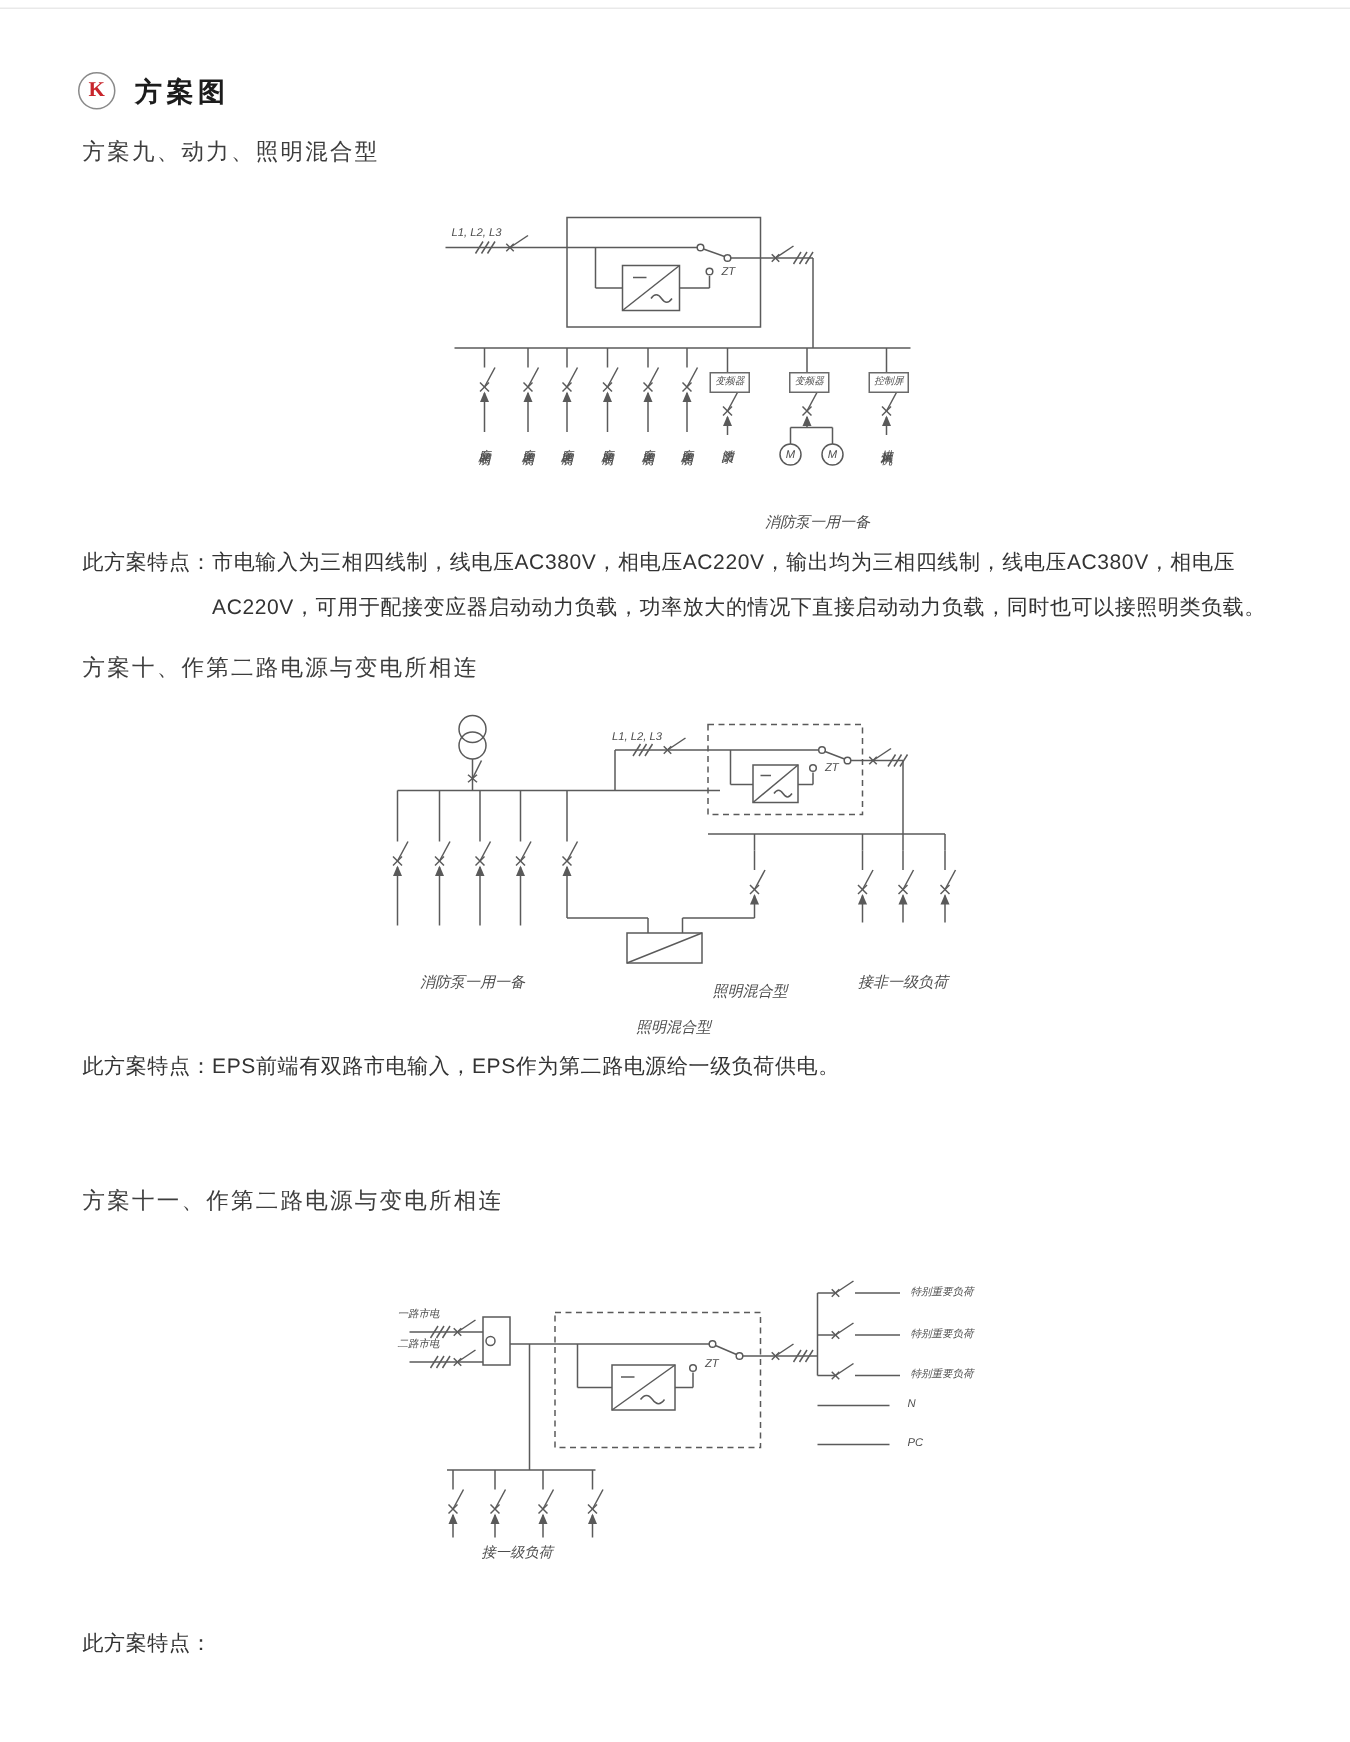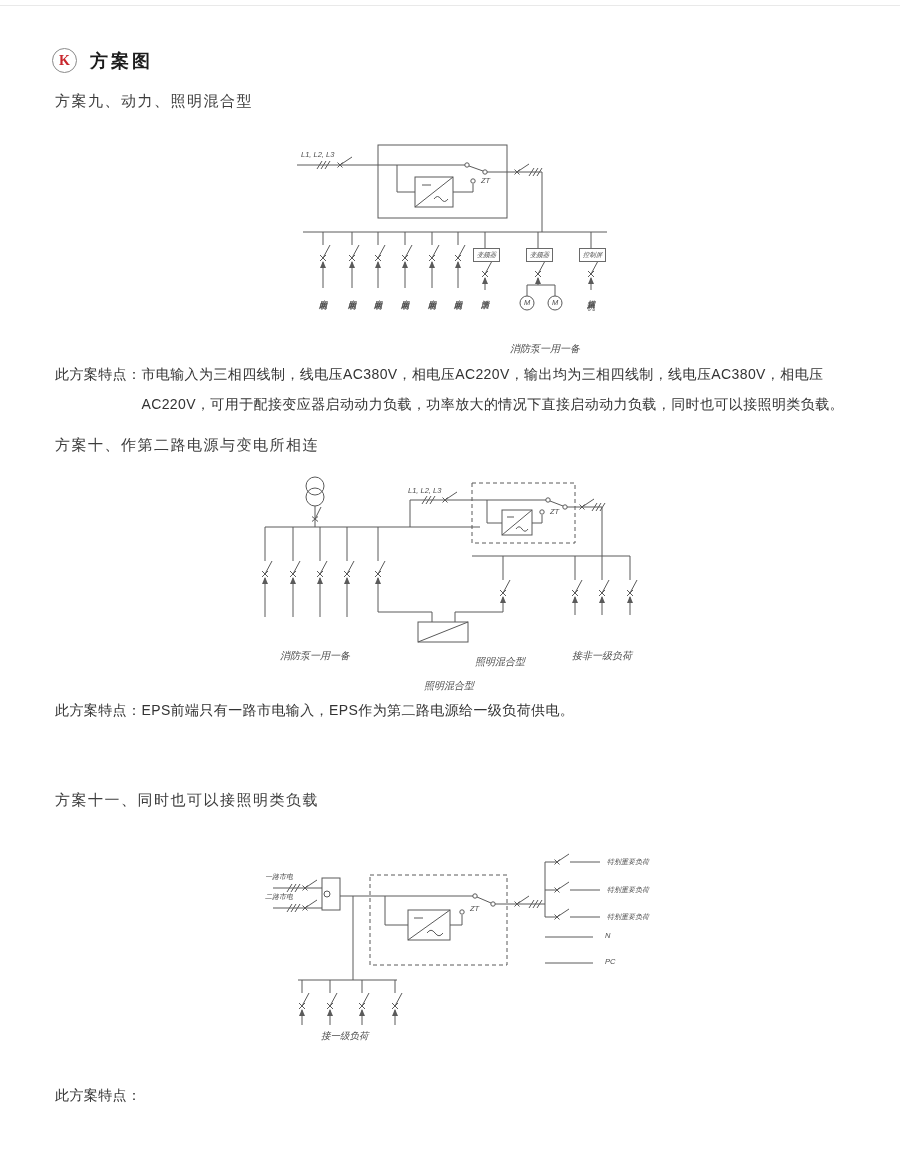--- a/index.html
+++ b/index.html
@@ -235,24 +235,24 @@
     <div class="dlabel" style="left:158px;top:17px">L1, L2, L3</div>
     <div class="dlabel" style="left:300px;top:38px">ZT</div>
     <div class="dlabel md" style="left:30px;top:151px">消防泵一用一备</div>
     <div class="dlabel md" style="left:225px;top:157px">照明混合型</div>
     <div class="dlabel md" style="left:174px;top:181px">照明混合型</div>
     <div class="dlabel md" style="left:322px;top:151px">接非一级负荷</div>
   </div>
 
   <div class="feature" style="top:695px">
     <span class="feat-label">此方案特点：</span>
-    <span class="feat-text">EPS前端只有一路市电输入，EPS作为第二路电源给一级负荷供电。</span>
-  </div>
-
-  <div class="h2" style="top:791px">方案十一、同时也可以接照明类负载</div>
+    <span class="feat-text">EPS前端有双路市电输入，EPS作为第二路电源给一级负荷供电。</span>
+  </div>
+
+  <div class="h2" style="top:791px">方案十一、作第二路电源与变电所相连</div>
 
   <div class="diag" style="left:255px;top:850px;width:440px;height:200px">
     <svg width="440" height="200" viewBox="0 0 440 200">
 
       <line x1="18" y1="38" x2="67" y2="38"></line>
       <use href="#sl3" x="32" y="38"></use>
       <use href="#hsw" x="50" y="38"></use>
       <line x1="18" y1="58" x2="67" y2="58"></line>
       <use href="#sl3" x="32" y="58"></use>
       <use href="#hsw" x="50" y="58"></use>

